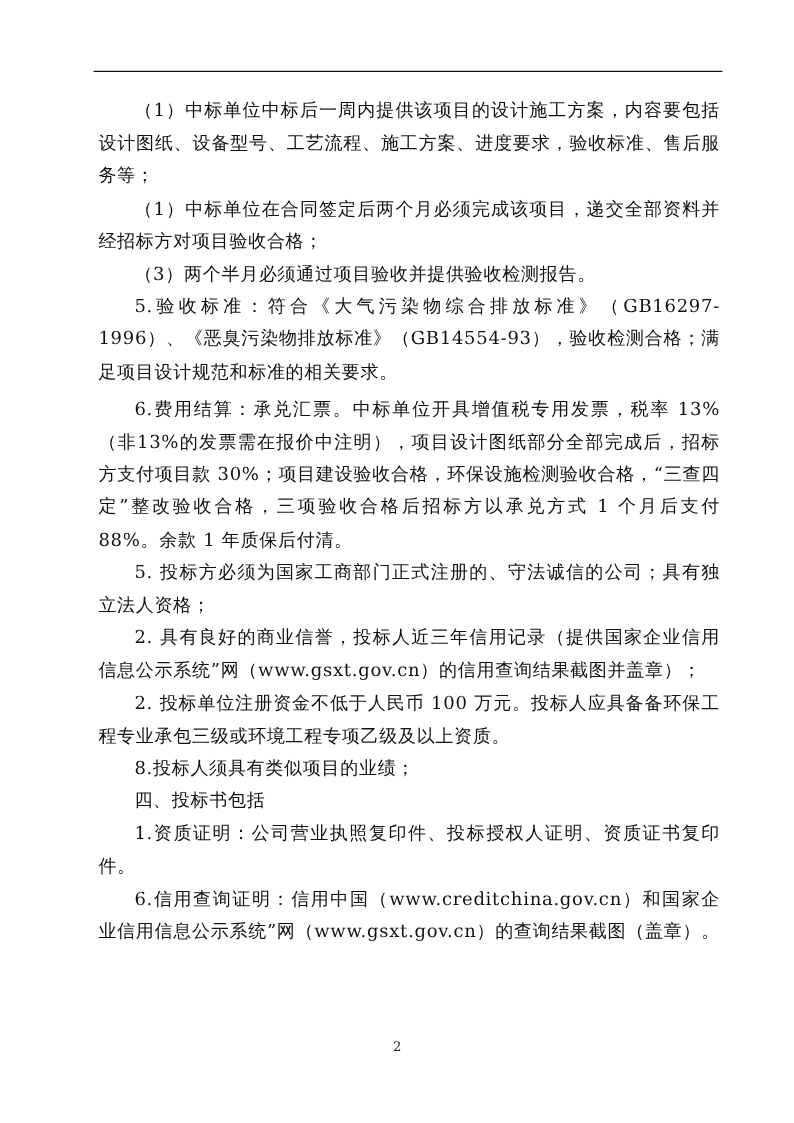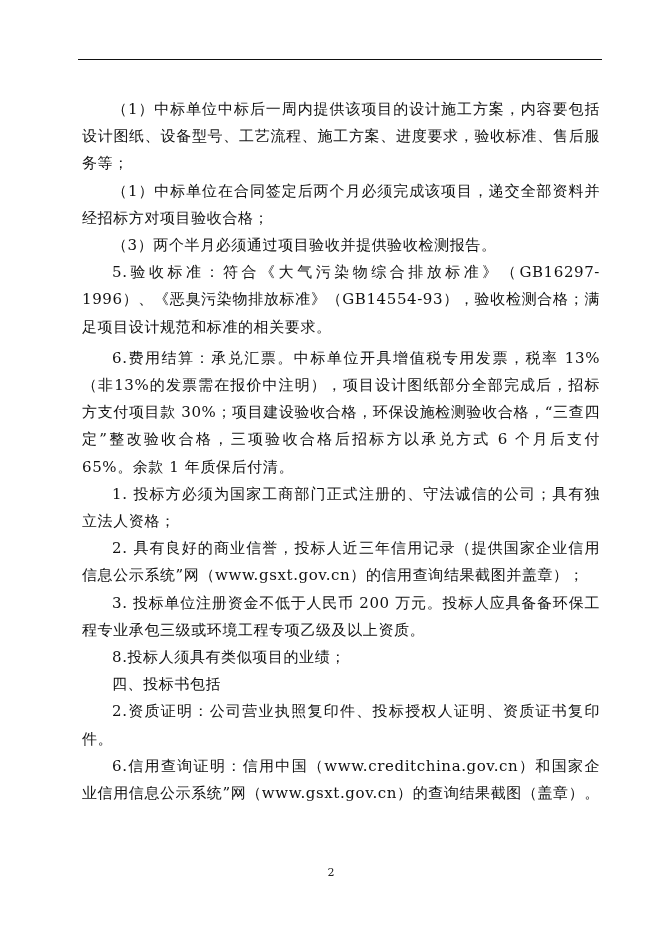--- a/index.html
+++ b/index.html
@@ -1,37 +1,37 @@
 <!DOCTYPE html>
 <html><head>
 <meta charset="utf-8">
 <style>
   html, body { margin:0; padding:0; background:#ffffff; }
   body { width:662px; height:936px; position:relative; overflow:hidden;
          font-family:"DejaVu Serif","Liberation Serif",serif; color:#111; }
   .rule { position:absolute; left:78px; top:59px; width:524px; height:0; border-top:1.3px solid #111; }
-  .body-text { position:absolute; left:82px; top:96px; width:518px; font-size:15px; letter-spacing:0.6px; }
+  .body-text { position:absolute; left:82px; top:79px; width:518px; font-size:15px; letter-spacing:0.6px; }
   .p { margin:0; line-height:27.2px; text-align:justify; text-align-last:left; }
   .p.indent { text-indent:30px; }
   .p.gap { margin-top:4px; }
   .page-num { position:absolute; left:0; width:662px; top:866px; text-align:center; font-size:11px; color:#222; }
 </style>
 </head>
 <body>
 
 <div class="rule"></div>
 
 <div class="body-text">
   <p class="p indent">（1）中标单位中标后一周内提供该项目的设计施工方案，内容要包括设计图纸、设备型号、工艺流程、施工方案、进度要求，验收标准、售后服务等；</p>
   <p class="p indent">（1）中标单位在合同签定后两个月必须完成该项目，递交全部资料并经招标方对项目验收合格；</p>
   <p class="p indent">（3）两个半月必须通过项目验收并提供验收检测报告。</p>
   <p class="p indent">5.验收标准：符合《大气污染物综合排放标准》（GB16297-1996）、《恶臭污染物排放标准》（GB14554-93），验收检测合格；满足项目设计规范和标准的相关要求。</p>
-  <p class="p indent gap">6.费用结算：承兑汇票。中标单位开具增值税专用发票，税率 13%（非13%的发票需在报价中注明），项目设计图纸部分全部完成后，招标方支付项目款 30%；项目建设验收合格，环保设施检测验收合格，“三查四定”整改验收合格，三项验收合格后招标方以承兑方式 6 个月后支付 65%。余款 1 年质保后付清。</p>
-  <p class="p indent">1. 投标方必须为国家工商部门正式注册的、守法诚信的公司；具有独立法人资格；</p>
+  <p class="p indent gap">6.费用结算：承兑汇票。中标单位开具增值税专用发票，税率 13%（非13%的发票需在报价中注明），项目设计图纸部分全部完成后，招标方支付项目款 30%；项目建设验收合格，环保设施检测验收合格，“三查四定”整改验收合格，三项验收合格后招标方以承兑方式 1 个月后支付 88%。余款 1 年质保后付清。</p>
+  <p class="p indent">5. 投标方必须为国家工商部门正式注册的、守法诚信的公司；具有独立法人资格；</p>
   <p class="p indent">2. 具有良好的商业信誉，投标人近三年信用记录（提供国家企业信用信息公示系统”网（www.gsxt.gov.cn）的信用查询结果截图并盖章）；</p>
-  <p class="p indent">3. 投标单位注册资金不低于人民币 200 万元。投标人应具备备环保工程专业承包三级或环境工程专项乙级及以上资质。</p>
+  <p class="p indent">2. 投标单位注册资金不低于人民币 100 万元。投标人应具备备环保工程专业承包三级或环境工程专项乙级及以上资质。</p>
   <p class="p indent">8.投标人须具有类似项目的业绩；</p>
   <p class="p indent">四、投标书包括</p>
-  <p class="p indent">2.资质证明：公司营业执照复印件、投标授权人证明、资质证书复印件。</p>
+  <p class="p indent">1.资质证明：公司营业执照复印件、投标授权人证明、资质证书复印件。</p>
   <p class="p indent">6.信用查询证明：信用中国（www.creditchina.gov.cn）和国家企业信用信息公示系统”网（www.gsxt.gov.cn）的查询结果截图（盖章）。</p>
 </div>
 
 <div class="page-num">2</div>
 
 </body></html>

